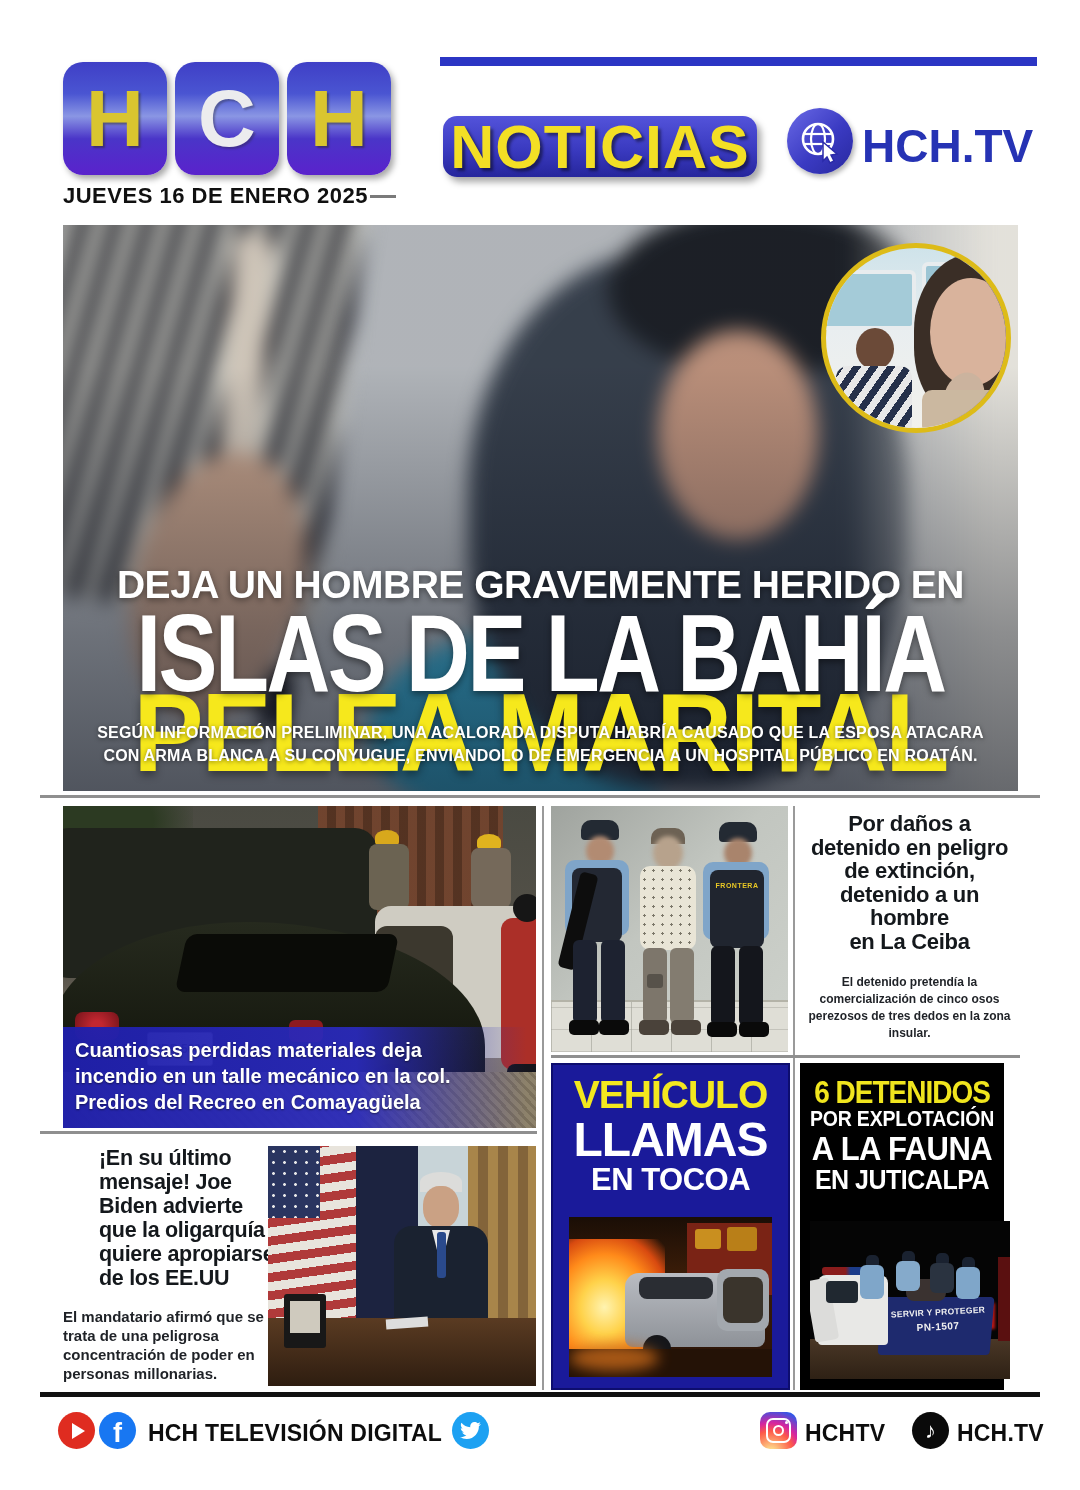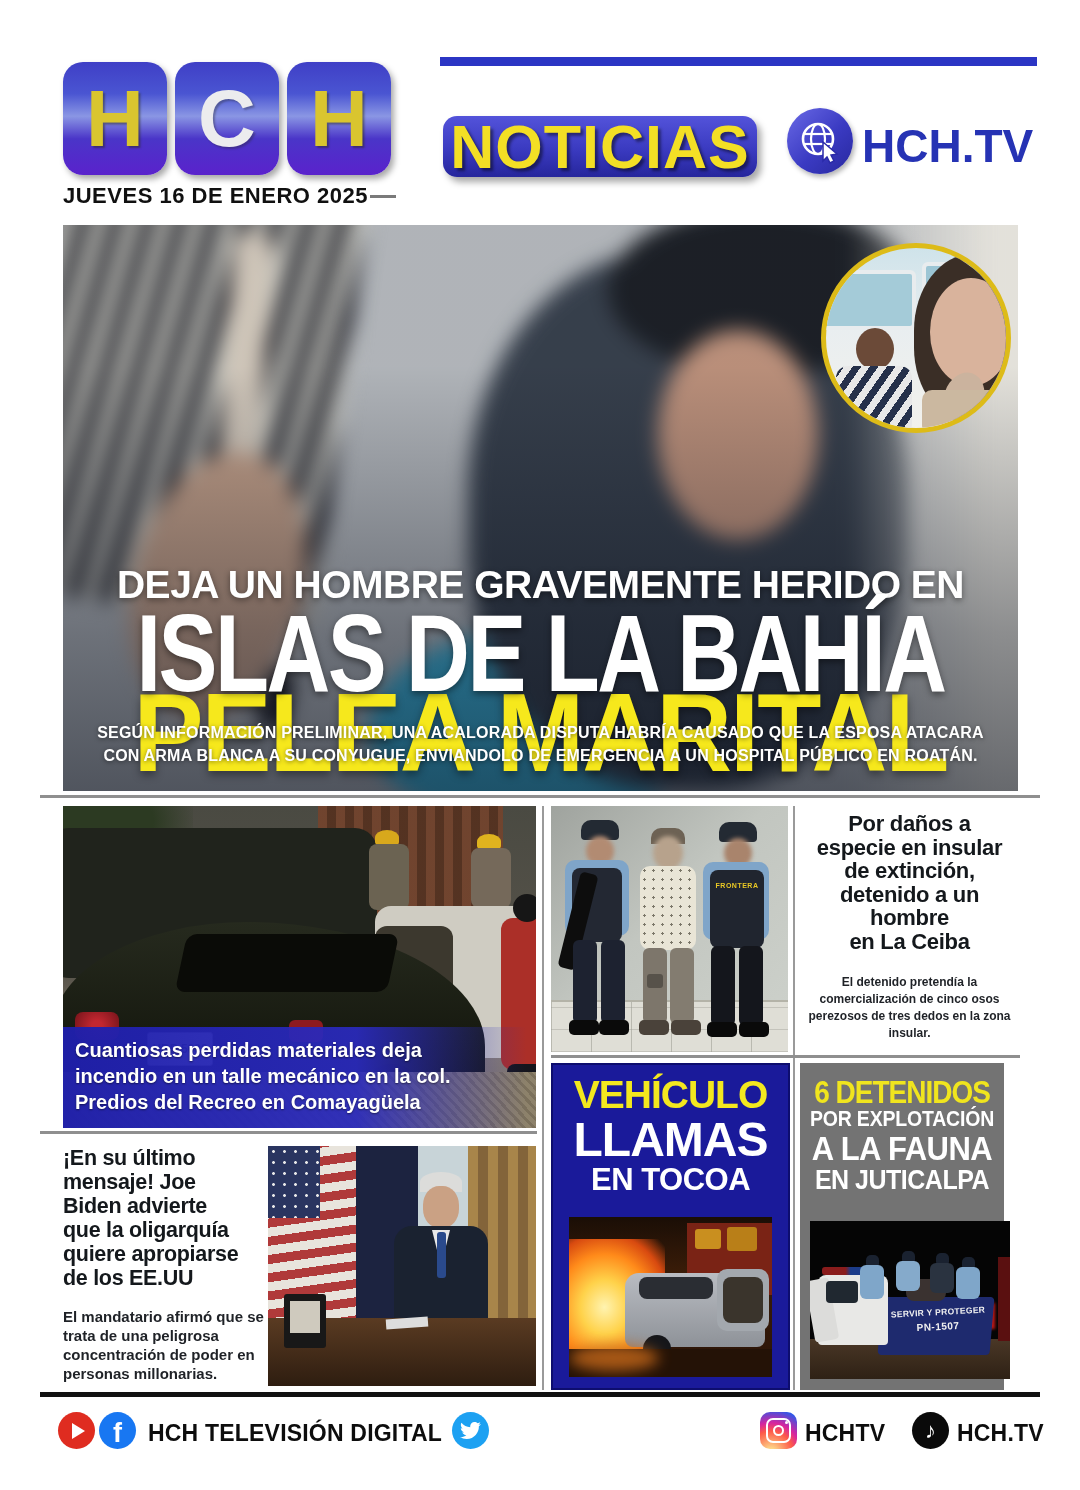--- a/index.html
+++ b/index.html
@@ -151,21 +151,21 @@
   .pp-boot3a{left:156px;top:216px;width:30px;height:15px;border-radius:5px;background:#0a0a0a;}
   .pp-boot3b{left:188px;top:216px;width:30px;height:15px;border-radius:5px;background:#0a0a0a;}
 
   
   .ceiba{left:800px;top:812px;width:219px;text-align:center;}
   .ceiba .hl{font-weight:700;font-size:22px;line-height:23.5px;color:#14181c;letter-spacing:-.3px;}
   .ceiba .body{margin-top:21px;font-weight:700;font-size:12px;line-height:17px;color:#1f2227;}
 
   
   .biden-text{left:63px;top:1146px;width:235px;}
-  .biden-text .hl{font-weight:700;font-size:21.5px;line-height:24px;color:#14181c;letter-spacing:-.3px;}
+  .biden-text .hl{font-weight:700;font-size:21.5px;line-height:24px;color:#14181c;letter-spacing:-.3px;margin-left:36px;}
   .biden-text .body{margin-top:17px;font-weight:700;font-size:15px;line-height:19px;color:#1f2227;width:233px;}
   .biden-photo{left:268px;top:1146px;width:268px;height:240px;overflow:hidden;background:#1f2a3a;}
   .bp{position:absolute;}
   .bp-flag{left:0;top:0;width:95px;height:240px;
     background:repeating-linear-gradient(172deg,#b03a3a 0 9px,#e8e4dc 9px 18px);}
   .bp-canton{left:0;top:0;width:52px;height:72px;background:#2a3560;
     background-image:radial-gradient(#e8e8e8 1.2px,transparent 1.6px);background-size:11px 11px;}
   .bp-flag2{left:88px;top:0;width:62px;height:240px;background:#1c2340;border-right:3px solid #8a7a40;}
   .bp-window{left:150px;top:0;width:52px;height:112px;background:#c8d4d8;}
   .bp-curtain{left:200px;top:0;width:68px;height:240px;
@@ -198,21 +198,21 @@
   .tp-suv{left:56px;top:56px;width:140px;height:74px;border-radius:14px 10px 8px 8px;
     background:linear-gradient(180deg,#b9bcc2 0%,#8e9298 100%);}
   .tp-suvwin{left:70px;top:60px;width:74px;height:22px;border-radius:8px;background:#2a2d33;}
   .tp-hatch{left:148px;top:52px;width:52px;height:62px;border-radius:10px;background:#a3a8ae;}
   .tp-hatch-in{left:154px;top:60px;width:40px;height:46px;border-radius:8px;background:#3a342c;}
   .tp-wheel1{left:74px;top:118px;width:28px;height:28px;border-radius:50%;background:#15161a;}
   .tp-road{left:0;top:132px;width:203px;height:28px;background:#241206;}
   .tp-glow{left:0;top:128px;width:90px;height:26px;border-radius:50%;background:#c96a1a;filter:blur(7px);opacity:.8;}
 
   
-  .juti{left:800px;top:1063px;width:204px;height:327px;box-sizing:border-box;background:#737373;text-align:center;}
+  .juti{left:800px;top:1063px;width:204px;height:327px;box-sizing:border-box;background:#000000;text-align:center;}
   .juti .j1{margin-top:12px;font-weight:700;font-size:28px;line-height:1.12;letter-spacing:-1px;color:#f0e51e;transform:scaleY(1.12);transform-origin:center top;}
   .juti .j2{font-weight:700;font-size:19.5px;line-height:1.2;letter-spacing:-.2px;color:#ffffff;transform:scaleY(1.12);transform-origin:center top;}
   .juti .j3{font-weight:700;font-size:31px;line-height:1.1;letter-spacing:-.5px;color:#ffffff;transform:scaleY(1.1);transform-origin:center top;}
   .juti .j4{font-weight:700;font-size:25px;line-height:1.15;letter-spacing:-.5px;color:#ffffff;transform:scaleY(1.1);transform-origin:center top;}
   .juti-photo{position:absolute;left:10px;top:158px;width:200px;height:158px;overflow:hidden;background:#050505;}
   .jp{position:absolute;}
   .jp-ground{left:0;top:118px;width:200px;height:40px;background:linear-gradient(180deg,#4a3726 0%,#2e2115 100%);}
   .jp-redtruck{left:188px;top:36px;width:12px;height:84px;background:#5a1010;}
   .jp-taillight{left:176px;top:82px;width:9px;height:26px;background:#c01818;filter:blur(1.5px);}
   .jp-cab{left:8px;top:54px;width:70px;height:70px;border-radius:8px 8px 4px 4px;background:#e8e8e6;}
@@ -378,21 +378,21 @@
     </div>
     <div class="pp pp-leg3a"></div>
     <div class="pp pp-leg3b"></div>
     <div class="pp pp-boot3a"></div>
     <div class="pp pp-boot3b"></div>
   </div>
 
   <div class="abs ceiba">
     <div class="hl">
       <div>Por daños a</div>
-      <div>especie en insular</div>
+      <div>detenido en peligro</div>
       <div>de extinción,</div>
       <div>detenido a un</div>
       <div>hombre</div>
       <div>en La Ceiba</div>
     </div>
     <div class="body">El detenido pretendía la comercialización de cinco osos perezosos de tres dedos en la zona insular.</div>
   </div>
 
   <div class="abs biden-text">
     <div class="hl">

